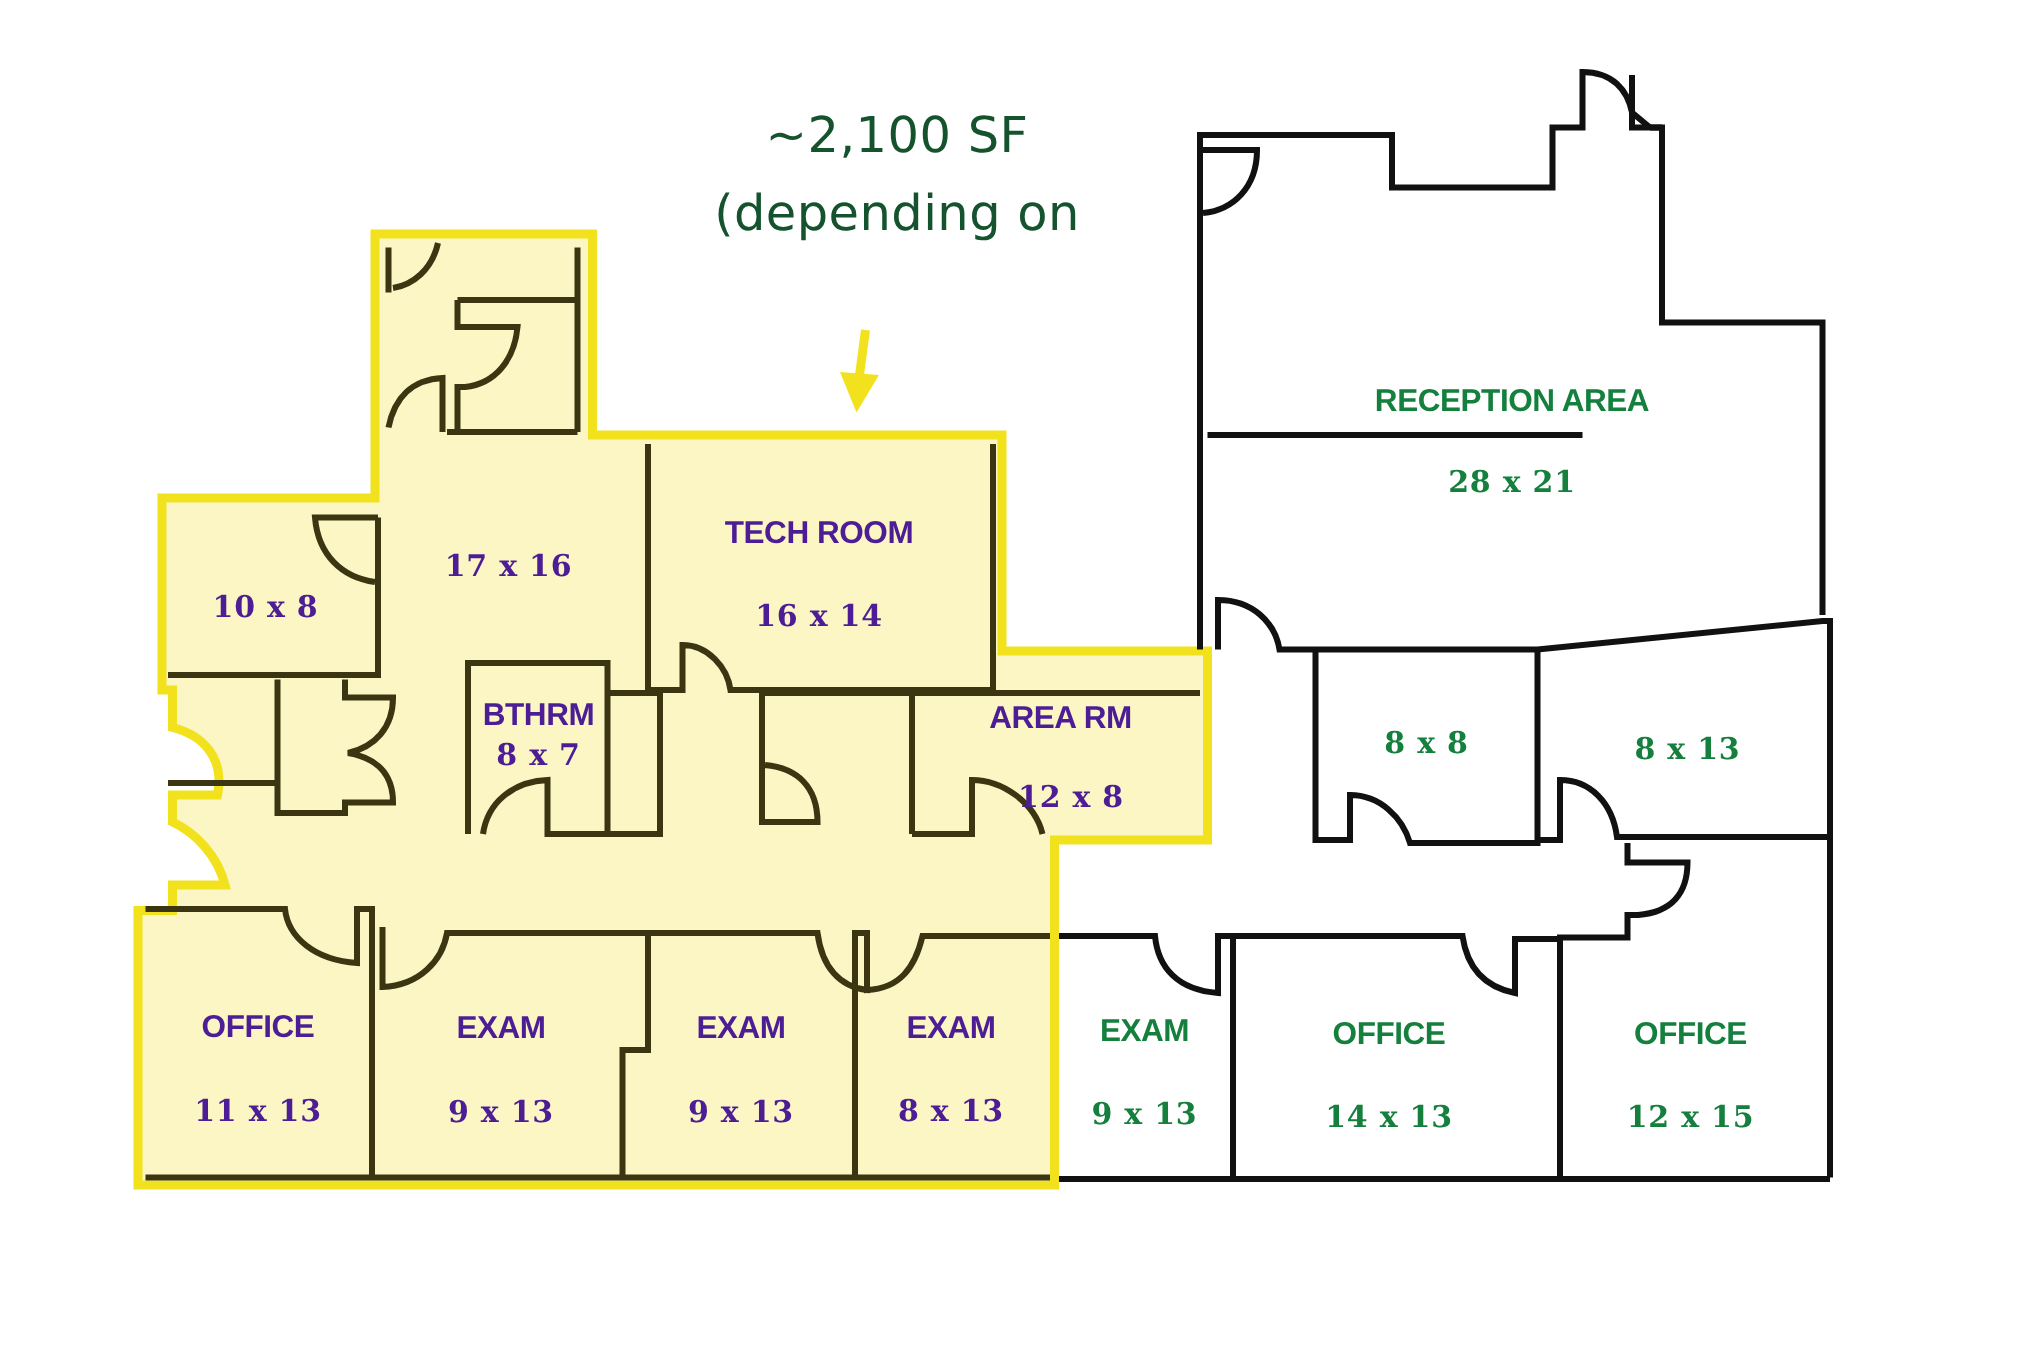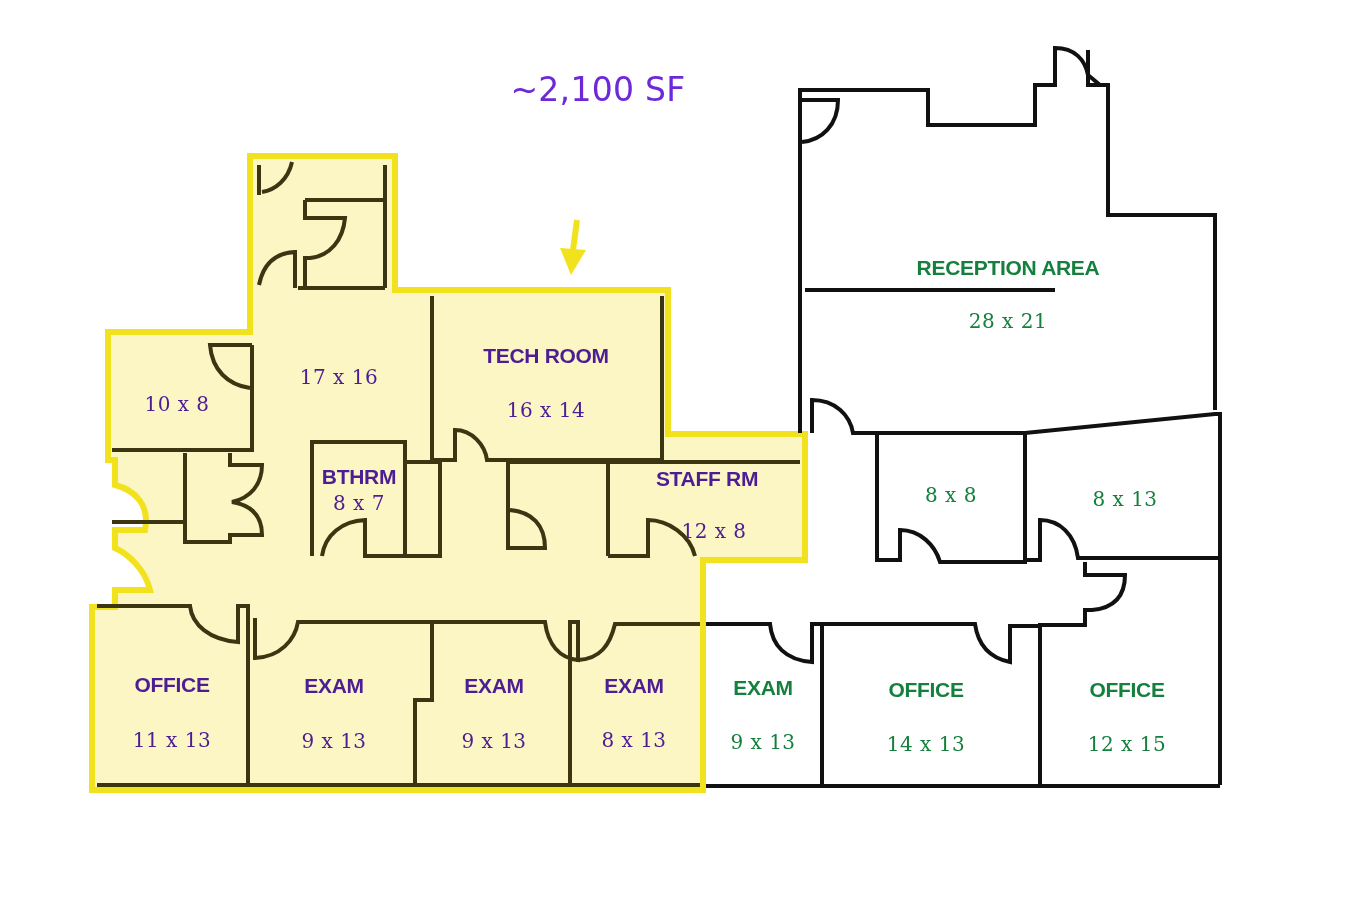--- a/index.html
+++ b/index.html
@@ -2,28 +2,28 @@
 <html><head>
 <meta charset="utf-8">
 <style>
   html, body { margin: 0; padding: 0; background: #ffffff; }
   body { width: 1348px; height: 903px; position: relative; overflow: hidden; }
   .stage { position: absolute; left: 0; top: 0; width: 1348px; height: 903px; }
   svg { position: absolute; left: 0; top: 0; }
   .callout {
     position: absolute; left: 438px; top: 64px; width: 320px;
     text-align: center; font-family: "DejaVu Sans", sans-serif;
-    font-size: 33px; line-height: 52px; color: #6d28d9; letter-spacing: 0.3px;
+    font-size: 33px; line-height: 52px; color: #14532d; letter-spacing: 0.3px;
   }
   .lbl {
     position: absolute; font-family: "Liberation Sans", sans-serif;
     font-weight: bold; font-size: 21px; letter-spacing: -0.3px;
     white-space: nowrap; transform: translate(-50%, -50%);
   }
-  .dim { font-family: "DejaVu Serif", serif; font-weight: normal; font-size: 20px; letter-spacing: 0.5px; }
+  .dim { font-family: "DejaVu Serif", serif; font-weight: bold; font-size: 20px; letter-spacing: 0.5px; }
   .in { color: #4c1d95; }
   .out { color: #15803d; }
 </style>
 </head>
 <body>
 
 <div class="stage">
 
   <svg width="1348" height="903" viewBox="0 0 1348 903">
 
@@ -82,29 +82,30 @@
     </g>
 
     <g>
       <line x1="577" y1="220" x2="573" y2="250" stroke="#F2E21E" stroke-width="6"></line>
       <polygon points="560,248 586,250 571,275" fill="#F2E21E"></polygon>
     </g>
   </svg>
 
   <div class="callout">
     <div>~2,100 SF</div>
+    <div>(depending on</div>
   </div>
 
   <div class="lbl dim in" style="left:177px;top:404px">10 x 8</div>
   <div class="lbl dim in" style="left:339px;top:377px">17 x 16</div>
   <div class="lbl in" style="left:546px;top:356px">TECH ROOM</div>
   <div class="lbl dim in" style="left:546px;top:410px">16 x 14</div>
   <div class="lbl in" style="left:359px;top:477px">BTHRM</div>
   <div class="lbl dim in" style="left:359px;top:503px">8 x 7</div>
-  <div class="lbl in" style="left:707px;top:479px">STAFF RM</div>
+  <div class="lbl in" style="left:707px;top:479px">AREA RM</div>
   <div class="lbl dim in" style="left:714px;top:531px">12 x 8</div>
   <div class="lbl in" style="left:172px;top:685px">OFFICE</div>
   <div class="lbl dim in" style="left:172px;top:740px">11 x 13</div>
   <div class="lbl in" style="left:334px;top:686px">EXAM</div>
   <div class="lbl dim in" style="left:334px;top:741px">9 x 13</div>
   <div class="lbl in" style="left:494px;top:686px">EXAM</div>
   <div class="lbl dim in" style="left:494px;top:741px">9 x 13</div>
   <div class="lbl in" style="left:634px;top:686px">EXAM</div>
   <div class="lbl dim in" style="left:634px;top:740px">8 x 13</div>
 

